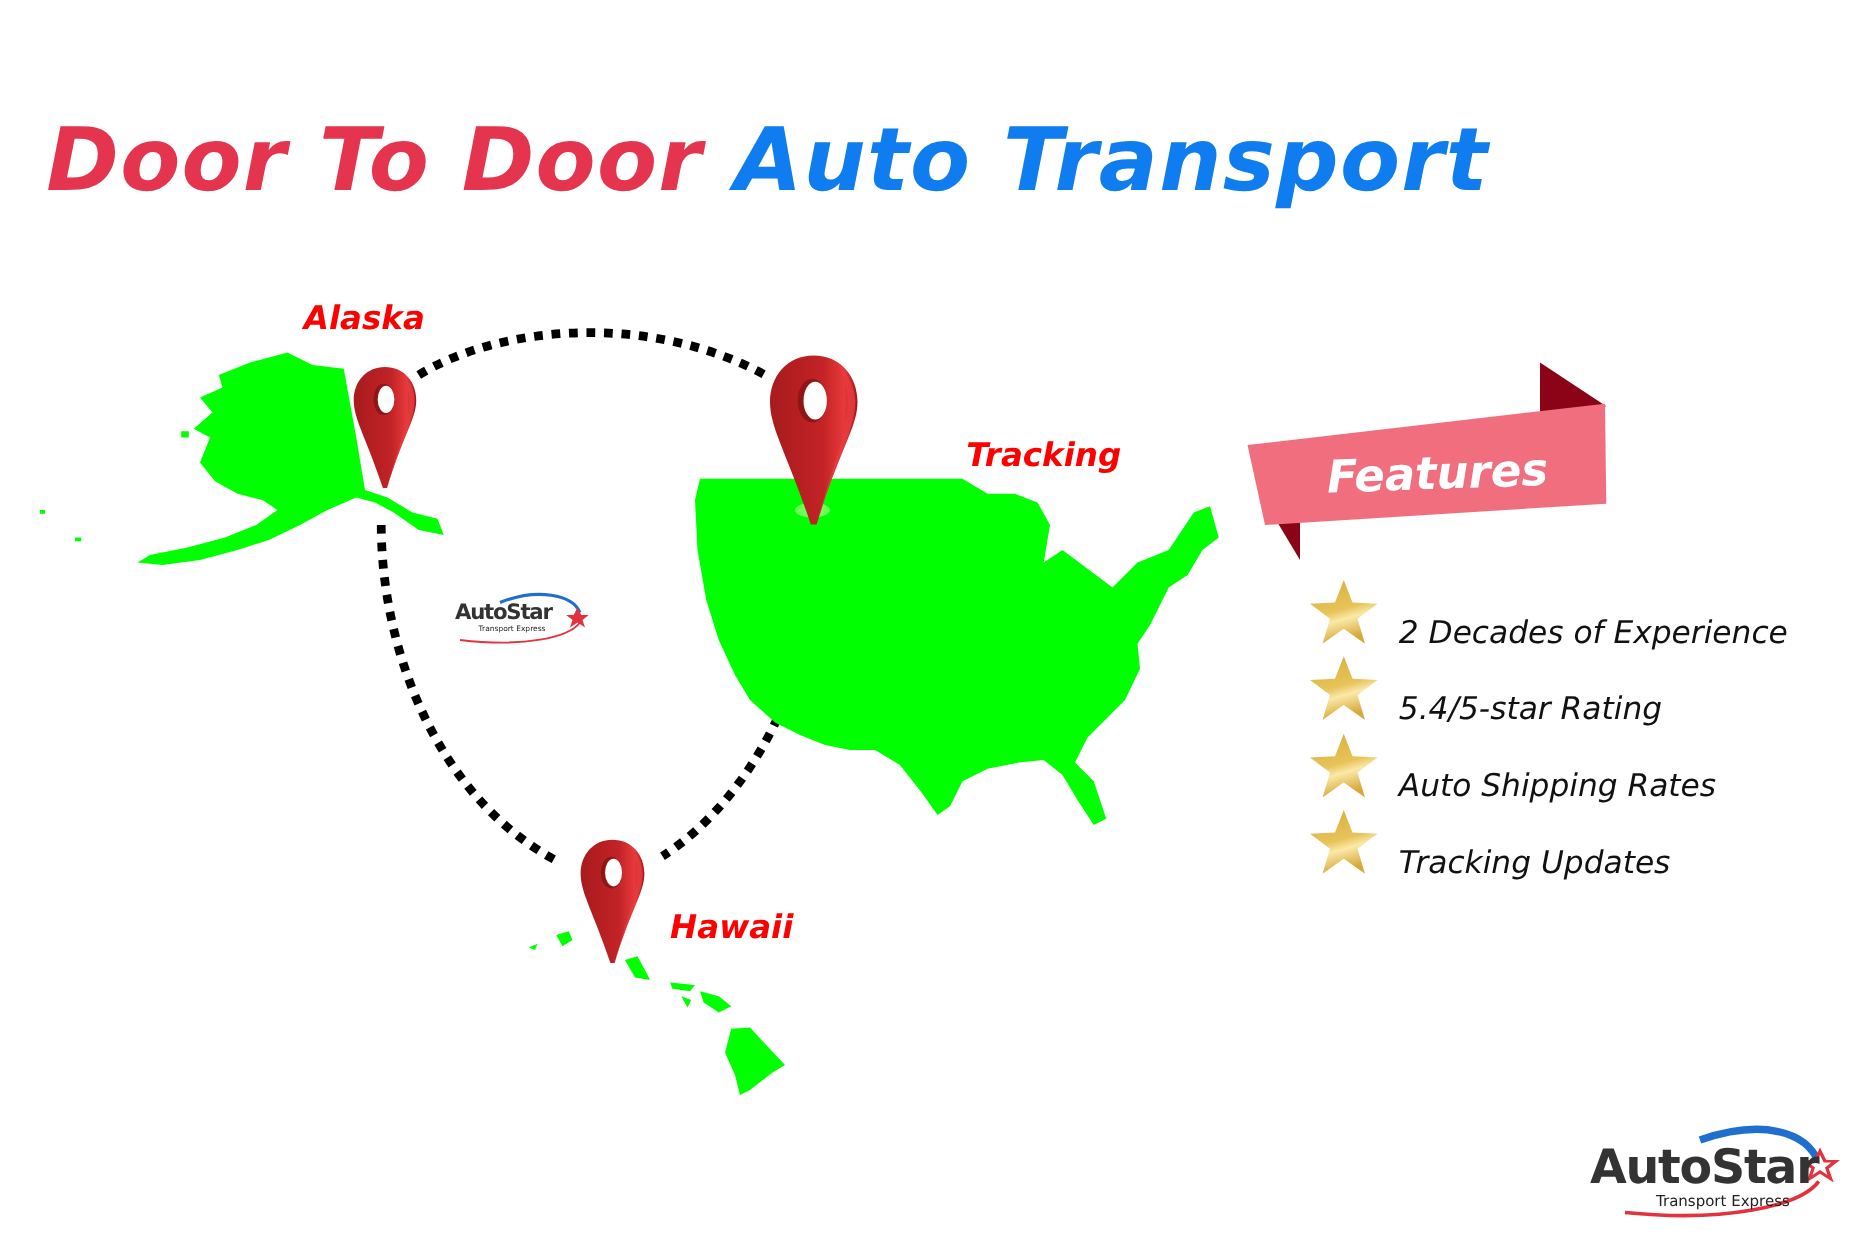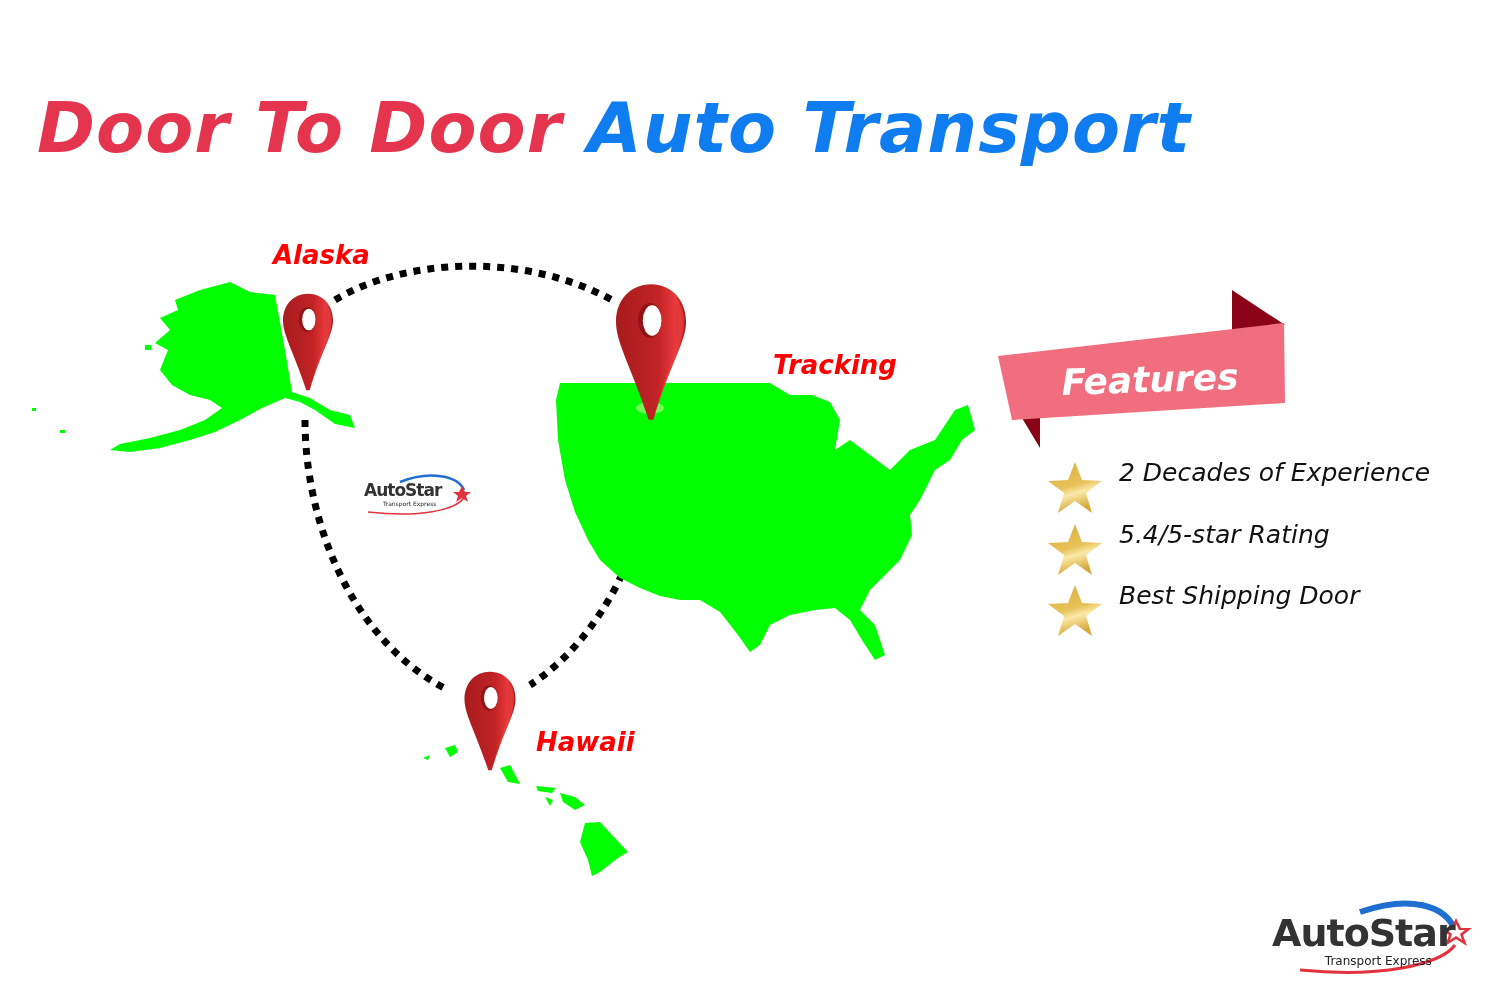--- a/index.html
+++ b/index.html
@@ -10,21 +10,21 @@
            font-size: 70px; letter-spacing: 1px; line-height: 90px; margin-top: 31px; }
   .title .t1 { color: #e5344d; }
   .title .t2 { color: #0f7cf0; }
   svg.scene { position: absolute; left: 0; top: 0; }
   .region-label { position: absolute; font-family: "DejaVu Sans", sans-serif; font-weight: bold;
                   font-style: italic; color: #ff0000; font-size: 26px; line-height: 30px; }
   .features-banner-text { position: absolute; left: 1040px; top: 357px; width: 220px; text-align: center;
                           color: #ffffff; font-family: "DejaVu Sans", sans-serif; font-weight: bold;
                           font-style: italic; font-size: 36px; line-height: 46px; transform: rotate(-2deg); }
   .feature-list { position: absolute; left: 1045px; top: 458px; margin: 0; padding: 0; list-style: none; }
-  .feature-item { height: 61.5px; display: flex; align-items: flex-start; }
+  .feature-item { height: 61.5px; display: flex; align-items: flex-end; }
   .feature-item .star { width: 60px; height: 60px; margin-right: 14px; flex: none; }
   .feature-item .label { font-family: "DejaVu Sans", sans-serif; font-style: italic; font-size: 25px;
                          color: #111111; white-space: nowrap; }
   .logo { position: absolute; }
   .logo .word { font-family: "DejaVu Sans", sans-serif; font-weight: bold; color: #333333; letter-spacing: -1px; text-align: center; }
   .logo .sub { font-family: "DejaVu Sans", sans-serif; color: #222222; text-align: center; }
 </style>
 </head>
 <body>
 
@@ -100,21 +100,21 @@
   </g>
 
   <g>
     <path d="M1360 912 C 1410 895, 1445 905, 1455 930" fill="none" stroke="#1e6fd0" stroke-width="6"></path>
     <path d="M1300 970 C 1380 978, 1440 965, 1455 945" fill="none" stroke="#e3323e" stroke-width="3"></path>
     <polygon points="1456,918 1461,928 1472,928 1463,935 1467,946 1456,939 1445,946 1449,935 1440,928 1451,928" fill="#e3323e"></polygon>
     <polygon points="1456,924 1459,930 1465,930 1460,934 1462,940 1456,936 1450,940 1452,934 1447,930 1453,930" fill="#ffffff"></polygon>
   </g>
 </svg>
 
-<div class="region-label" style="left:243px; top:240px;margin-left:30px;">Alaska</div>
+<div class="region-label" style="left:243px; top:240px;">Alaska</div>
 <div class="region-label" style="left:773px; top:350px;">Tracking</div>
 <div class="region-label" style="left:536px; top:727px;">Hawaii</div>
 
 <div class="features-banner-text">Features</div>
 
 <ul class="feature-list">
   <li class="feature-item">
     <svg class="star" viewBox="0 0 60 60">
         <polygon points="30,4 37,22 57,23 41,35 47,55 30,43 13,55 19,35 3,23 23,22" fill="url(#starGrad)"></polygon>
       </svg>
@@ -123,21 +123,27 @@
   <li class="feature-item">
     <svg class="star" viewBox="0 0 60 60">
         <polygon points="30,4 37,22 57,23 41,35 47,55 30,43 13,55 19,35 3,23 23,22" fill="url(#starGrad)"></polygon>
       </svg>
     <span class="label">5.4/5-star Rating</span>
   </li>
   <li class="feature-item">
     <svg class="star" viewBox="0 0 60 60">
         <polygon points="30,4 37,22 57,23 41,35 47,55 30,43 13,55 19,35 3,23 23,22" fill="url(#starGrad)"></polygon>
       </svg>
-    <span class="label">Best Shipping Door</span>
+    <span class="label">Auto Shipping Rates</span>
+  </li>
+  <li class="feature-item">
+    <svg class="star" viewBox="0 0 60 60">
+        <polygon points="30,4 37,22 57,23 41,35 47,55 30,43 13,55 19,35 3,23 23,22" fill="url(#starGrad)"></polygon>
+      </svg>
+    <span class="label">Tracking Updates</span>
   </li>
 </ul>
 
 <div class="logo" style="left:364px; top:480px;">
   <div class="word" style="font-size:17px; line-height:20px;">AutoStar</div>
   <div class="sub" style="font-size:6px; line-height:8px; margin-left:14px;">Transport Express</div>
 </div>
 
 <div class="logo" style="left:1272px; top:912px;">
   <div class="word" style="font-size:38px; line-height:42px;">AutoStar</div>

